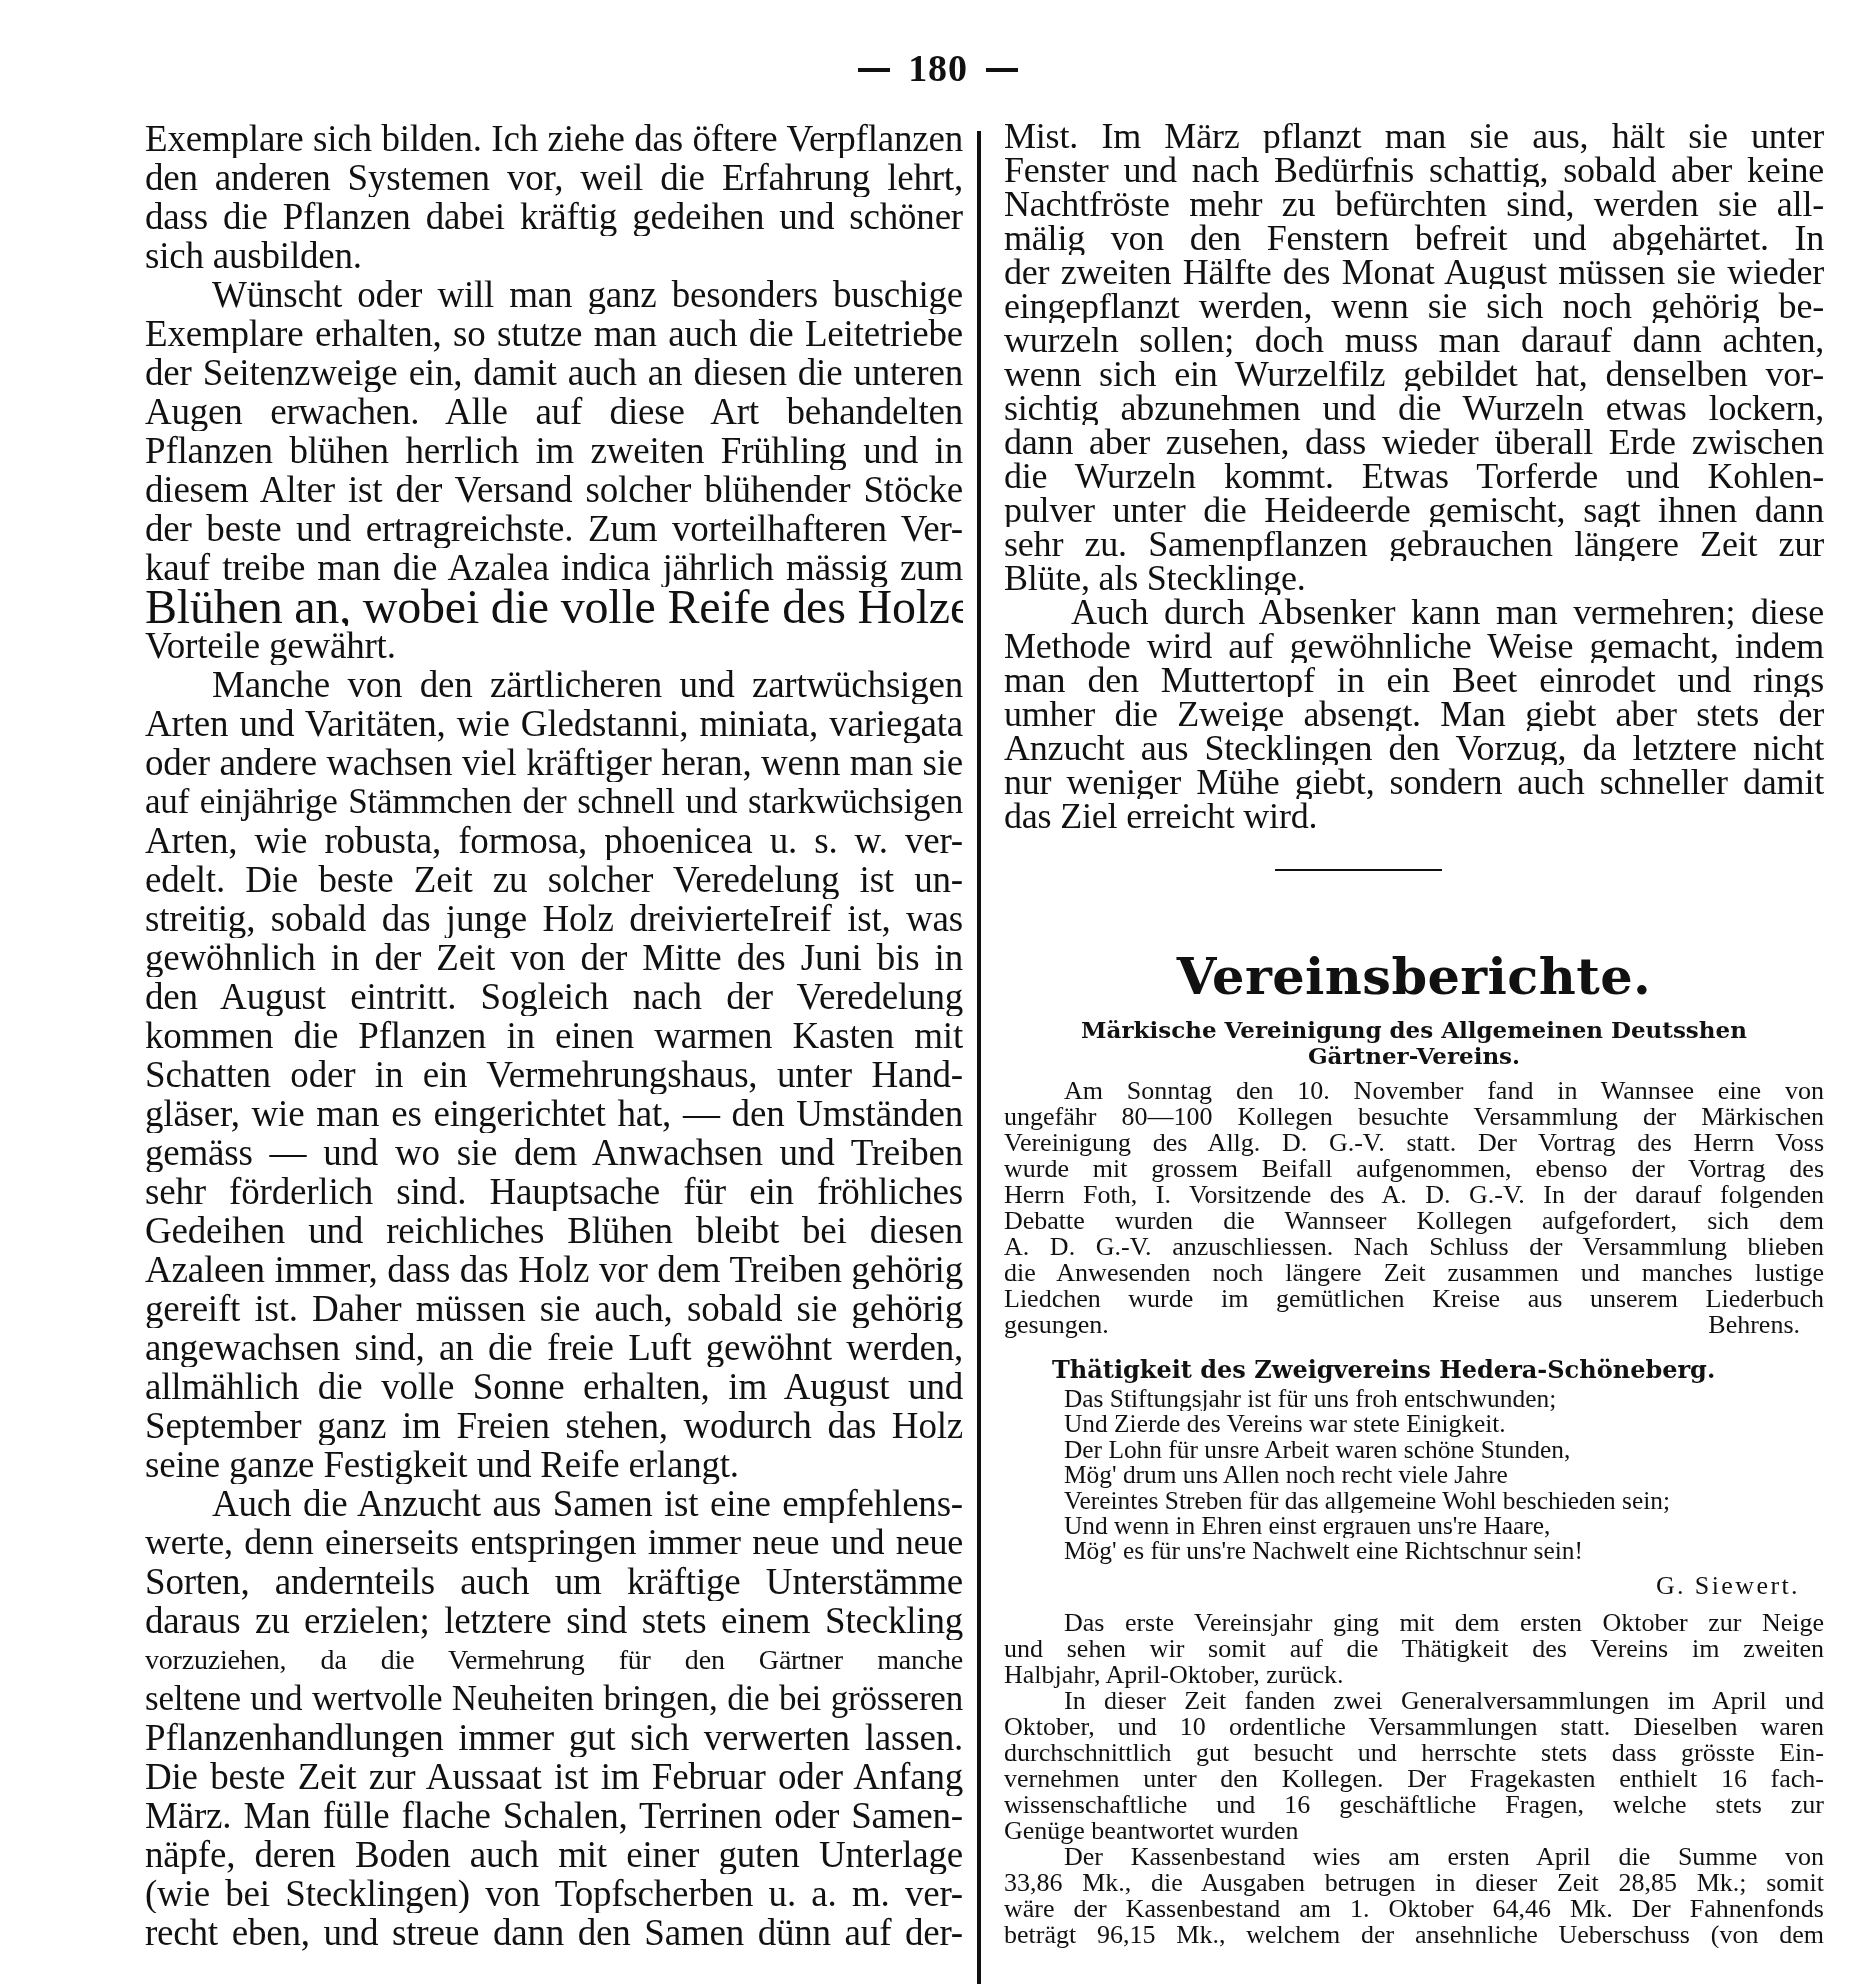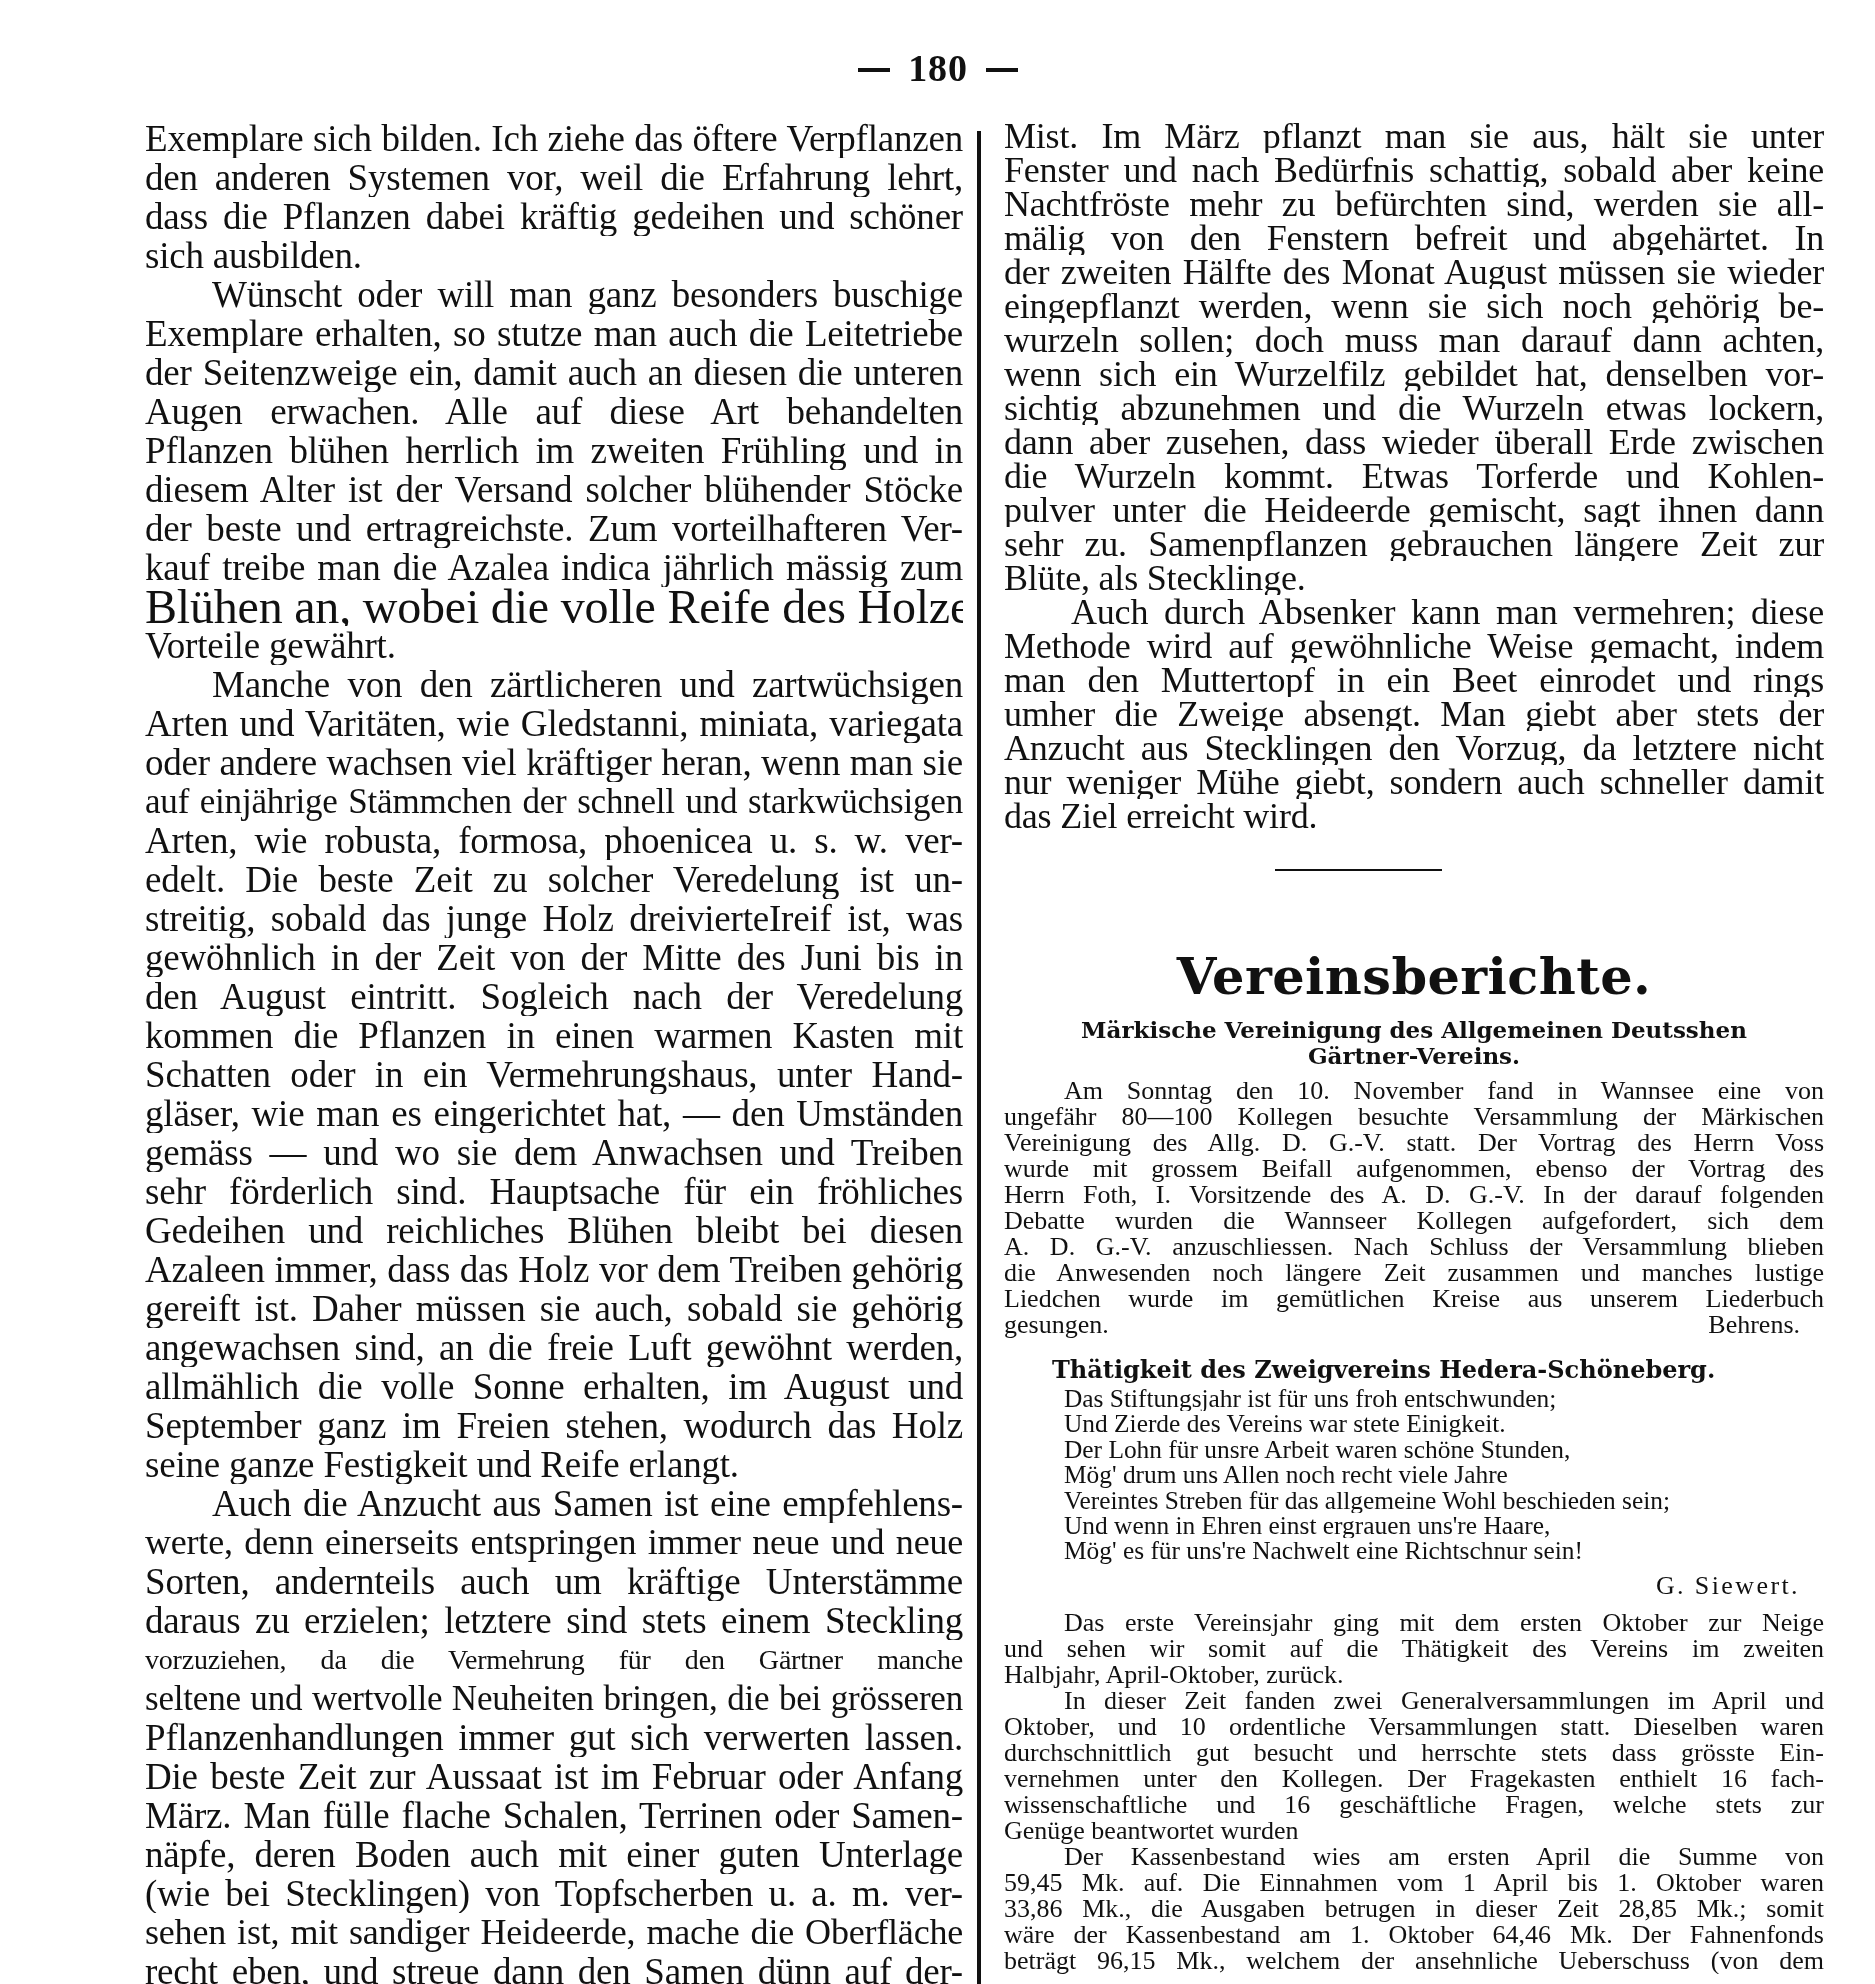--- a/index.html
+++ b/index.html
@@ -84,21 +84,20 @@
         <span class="line" style="font-size: 36px;">werte, denn einerseits entspringen immer neue und neue</span>
         <span class="line">Sorten, andernteils auch um kräftige Unterstämme</span>
         <span class="line">daraus zu erzielen; letztere sind stets einem Steckling</span>
         <span class="line" style="font-size: 28px;">vorzuziehen, da die Vermehrung für den Gärtner manche</span>
         <span class="line" style="font-size: 35px;">seltene und wertvolle Neuheiten bringen, die bei grösseren</span>
         <span class="line">Pflanzenhandlungen immer gut sich verwerten lassen.</span>
         <span class="line">Die beste Zeit zur Aussaat ist im Februar oder Anfang</span>
         <span class="line">März. Man fülle flache Schalen, Terrinen oder Samen-</span>
         <span class="line">näpfe, deren Boden auch mit einer guten Unterlage</span>
         <span class="line">(wie bei Stecklingen) von Topfscherben u. a. m. ver-</span>
-        <span class="line" style="font-size: 36px;">sehen ist, mit sandiger Heideerde, mache die Oberfläche</span>
         <span class="line">recht eben, und streue dann den Samen dünn auf der-</span>
       </div>
     </div>
 
   <div class="col col-right">
     <div class="right-top" id="right-top">
         <div>
           <span class="line">Mist. Im März pflanzt man sie aus, hält sie unter</span>
           <span class="line">Fenster und nach Bedürfnis schattig, sobald aber keine</span>
           <span class="line">Nachtfröste mehr zu befürchten sind, werden sie all-</span>
@@ -172,21 +171,20 @@
         <div>
           <span class="line indent">In dieser Zeit fanden zwei Generalversammlungen im April und</span>
           <span class="line">Oktober, und 10 ordentliche Versammlungen statt. Dieselben waren</span>
           <span class="line">durchschnittlich gut besucht und herrschte stets dass grösste Ein-</span>
           <span class="line">vernehmen unter den Kollegen. Der Fragekasten enthielt 16 fach-</span>
           <span class="line">wissenschaftliche und 16 geschäftliche Fragen, welche stets zur</span>
           <span class="line last">Genüge beantwortet wurden</span>
         </div>
         <div>
           <span class="line indent">Der Kassenbestand wies am ersten April die Summe von</span>
-          <span class="line">59,45 Mk. auf. Die Einnahmen vom 1 April bis 1. Oktober waren</span>
           <span class="line">33,86 Mk., die Ausgaben betrugen in dieser Zeit 28,85 Mk.; somit</span>
           <span class="line">wäre der Kassenbestand am 1. Oktober 64,46 Mk. Der Fahnenfonds</span>
           <span class="line">beträgt 96,15 Mk., welchem der ansehnliche Ueberschuss (von dem</span>
         </div>
       </div>
   </div>
 
 </div>
 
 

